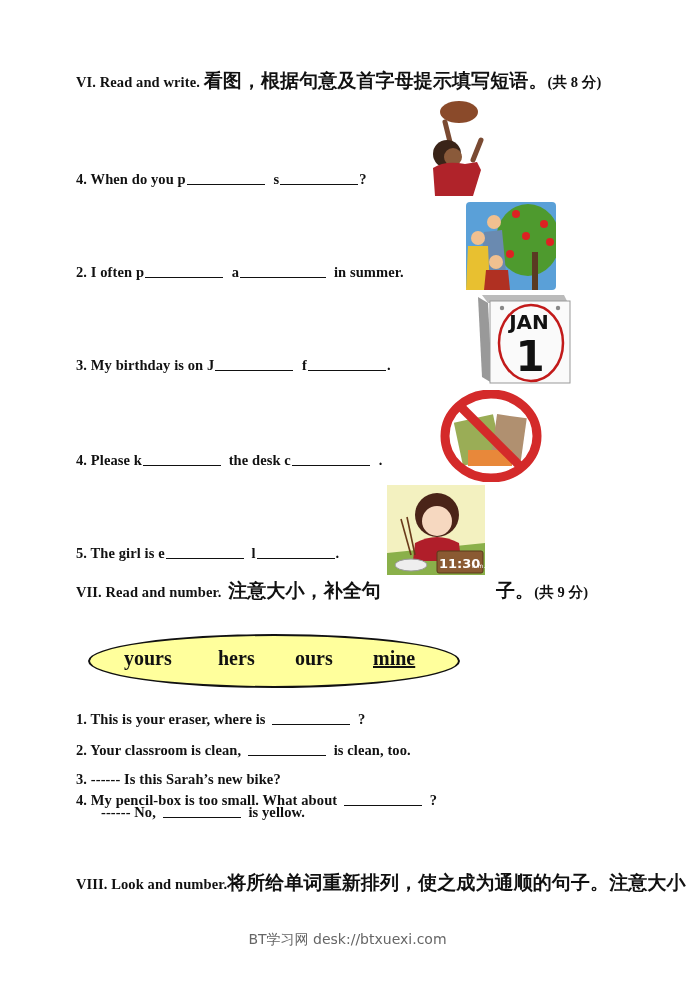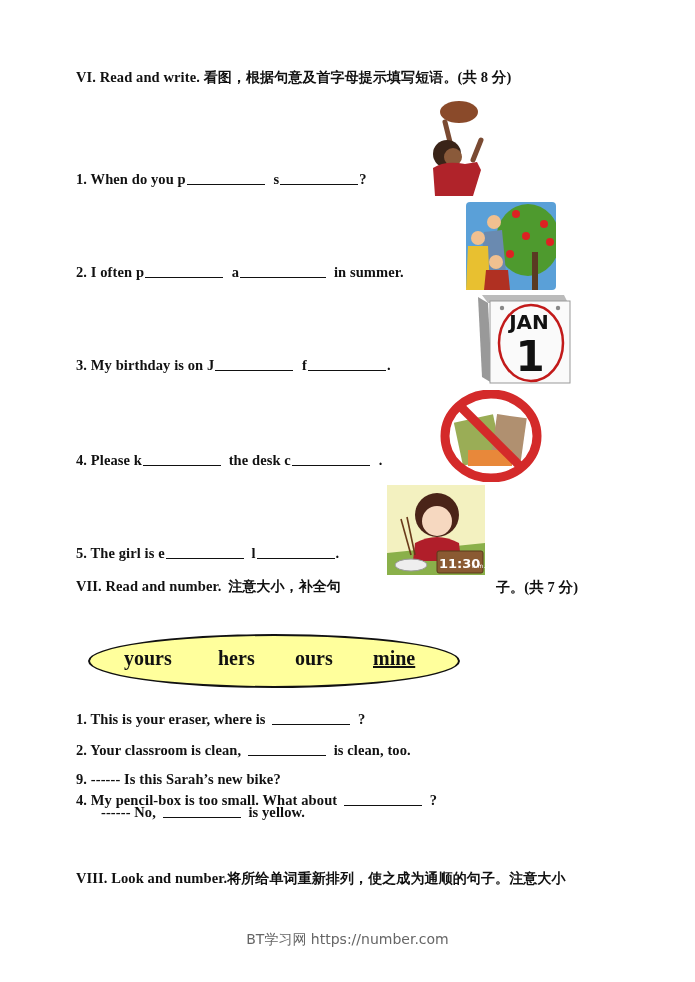--- a/index.html
+++ b/index.html
@@ -5,21 +5,21 @@
     html, body { margin: 0; padding: 0; }
     body {
       width: 695px; height: 982px; background: #ffffff; position: relative; overflow: hidden;
       font-family: "Liberation Serif", "DejaVu Serif", serif; color: #111;
     }
     .abs { position: absolute; }
     .line {
       position: absolute; left: 76px; font-size: 14.5px; font-weight: bold; white-space: nowrap;
       letter-spacing: 0.1px;
     }
-    .cjk { font-family: "DejaVu Sans", sans-serif; font-weight: bold; font-size: 14px; }
+    .cjk { font-family: "DejaVu Sans", sans-serif; font-weight: bold; font-size: 19px; }
     .blank {
       display: inline-block; border-bottom: 1.6px solid #111; height: 14px; vertical-align: baseline;
       margin: 0 1px; position: relative; top: 1px;
     }
     .w78 { width: 78px; } .w86 { width: 86px; }
     .sp { display: inline-block; }
     .ellipse {
       position: absolute; left: 88px; top: 634px; width: 372px; height: 54px;
       background: #ffff9c; border: 2px solid #111; border-radius: 50%;
       box-sizing: border-box;
@@ -35,21 +35,21 @@
   </style>
 </head>
 <body>
 
 <div class="line" style="top:68px;">
   <span>VI. Read and write.</span>
   <span class="cjk">看图，根据句意及首字母提示填写短语。</span><span>(共 8 分)</span>
 </div>
 
 <div class="line" style="top:169px;">
-  <span>1. When do you p</span><span class="blank w78"></span>
+  <span>4. When do you p</span><span class="blank w78"></span>
   <span class="sp" style="width:4px"></span><span>s</span><span class="blank w78"></span><span>?</span>
 </div>
 
 <div class="line" style="top:262px;">
   <span>2. I often p</span><span class="blank w78"></span>
   <span class="sp" style="width:4px"></span><span>a</span><span class="blank w86"></span>
   <span class="sp" style="width:3px"></span><span>in summer.</span>
 </div>
 
 <div class="line" style="top:355px;">
@@ -135,50 +135,50 @@
     <text x="52" y="83" font-family="DejaVu Sans, sans-serif" font-size="13" font-weight="bold" fill="#fff">11:30</text>
     <text x="85" y="83" font-family="DejaVu Sans, sans-serif" font-size="6" fill="#fff">a.m.</text>
   </svg>
 </div>
 
 <div class="line" style="top:578px;">
   <span>VII. Read and number.</span>
   <span class="cjk" style="margin-left:3px;">注意大小，补全句</span>
 </div>
 <div class="line" style="top:578px; left:496px;">
-  <span class="cjk">子。</span><span>(共 7 分)</span>
+  <span class="cjk">子。</span><span>(共 9 分)</span>
 </div>
 
 <div class="ellipse"></div>
 <span class="word" style="left:124px;">yours</span>
 <span class="word" style="left:218px;">hers</span>
 <span class="word" style="left:295px;">ours</span>
 <span class="word" style="left:373px;text-decoration:underline;">mine</span>
 
 <div class="line" style="top:709px;">
   <span>1. This is your eraser, where is</span>
   <span class="sp" style="width:2px"></span><span class="blank w78"></span>
   <span class="sp" style="width:3px"></span><span>?</span>
 </div>
 <div class="line" style="top:740px;">
   <span>2. Your classroom is clean,</span>
   <span class="sp" style="width:2px"></span><span class="blank w78"></span>
   <span class="sp" style="width:3px"></span><span>is clean, too.</span>
 </div>
 <div class="line" style="top:771px;">
-  <span>9. ------ Is this Sarah’s new bike?</span>
+  <span>3. ------ Is this Sarah’s new bike?</span>
 </div>
 <div class="line" style="top:802px; left:101px;">
   <span>------ No,</span>
   <span class="sp" style="width:2px"></span><span class="blank w78"></span>
   <span class="sp" style="width:3px"></span><span>is yellow.</span>
 </div>
 <div class="line" style="top:790px;">
   <span>4. My pencil-box is too small. What about</span>
   <span class="sp" style="width:2px"></span><span class="blank w78"></span>
   <span class="sp" style="width:3px"></span><span>?</span>
 </div>
 
 <div class="line" style="top:870px;">
   <span>VIII. Look and number.</span><span class="cjk">将所给单词重新排列，使之成为通顺的句子。注意大小</span>
 </div>
 
-<div class="footer">BT学习网 https://number.com</div>
+<div class="footer">BT学习网 desk://btxuexi.com</div>
 
 </body></html>

